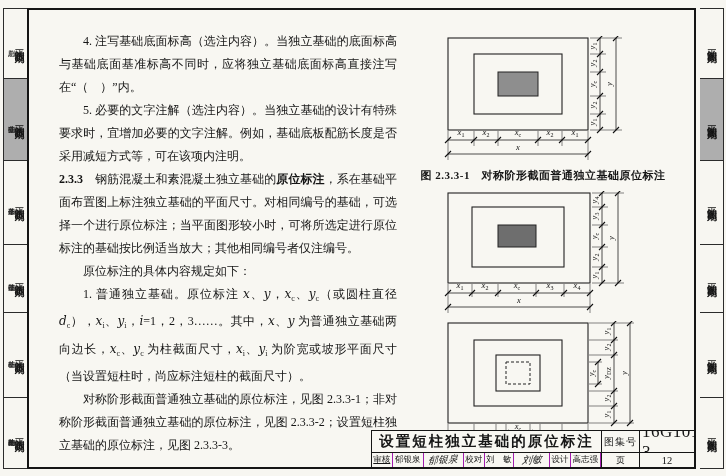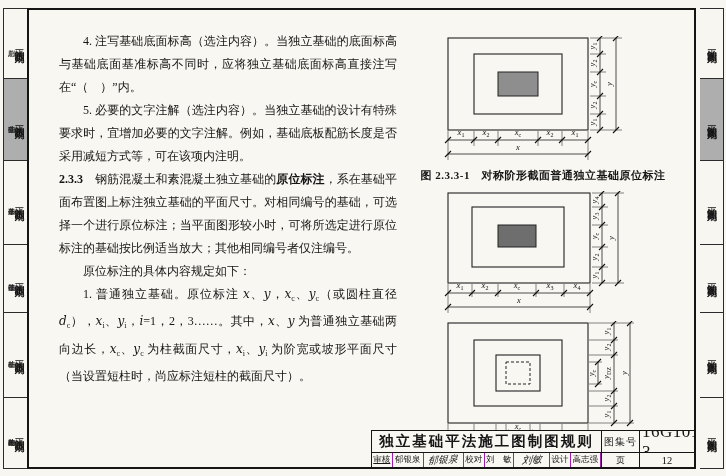--- a/index.html
+++ b/index.html
@@ -95,20 +95,21 @@
   </div>
 
   <div class="frame">
 
     <div class="text-col">
       <p class="indent">4. 注写基础底面标高（选注内容）。当独立基础的底面标高与基础底面基准标高不同时，应将独立基础底面标高直接注写在“（　）”内。</p>
       <p class="indent">5. 必要的文字注解（选注内容）。当独立基础的设计有特殊要求时，宜增加必要的文字注解。例如，基础底板配筋长度是否采用减短方式等，可在该项内注明。</p>
       <p><b>2.3.3</b>　钢筋混凝土和素混凝土独立基础的<b>原位标注</b>，系在基础平面布置图上标注独立基础的平面尺寸。对相同编号的基础，可选择一个进行原位标注；当平面图形较小时，可将所选定进行原位标注的基础按比例适当放大；其他相同编号者仅注编号。</p>
       <p class="indent">原位标注的具体内容规定如下：</p>
       <p class="indent">1. 普通独立基础。原位标注 <i>x</i>、<i>y</i>，<i>x</i><sub>c</sub>、<i>y</i><sub>c</sub>（或圆柱直径 <i>d</i><sub>c</sub>），<i>x</i><sub>i</sub>、<i>y</i><sub>i</sub>，<i>i</i>=1，2，3……。其中，<i>x</i>、<i>y</i> 为普通独立基础两向边长，<i>x</i><sub>c</sub>、<i>y</i><sub>c</sub> 为柱截面尺寸，<i>x</i><sub>i</sub>、<i>y</i><sub>i</sub> 为阶宽或坡形平面尺寸（当设置短柱时，尚应标注短柱的截面尺寸）。</p>
+      <p class="indent">对称阶形截面普通独立基础的原位标注，见图 2.3.3-1；非对称阶形截面普通独立基础的原位标注，见图 2.3.3-2；设置短柱独立基础的原位标注，见图 2.3.3-3。</p>
     </div>
 
     <div class="fig-col">
 
       <div class="figbox mt18" style="width:250px;height:130px;">
         <svg width="250" height="130" viewBox="0 0 250 130">
           <rect class="outline" x="30" y="2" width="140" height="92"></rect>
           <rect class="outline" x="56" y="18" width="88" height="60"></rect>
           <rect class="col" x="80" y="36" width="40" height="24"></rect>
           <path class="ext" d="M30,95V124 M56,95V110 M80,95V110 M120,95V110 M144,95V110 M170,95V124 M172,2H204 M172,18H188 M172,36H188 M172,60H188 M172,78H188 M172,94H204"></path>
@@ -175,21 +176,21 @@
         <span class="dlabel rot" style="left:189px;top:26px"><i>y</i><sub>2</sub></span>
         <span class="dlabel rot" style="left:189px;top:52px"><i>y</i><sub>DZ</sub></span>
         <span class="dlabel rot" style="left:189px;top:77px"><i>y</i><sub>2</sub></span>
         <span class="dlabel rot" style="left:189px;top:93px"><i>y</i><sub>1</sub></span>
         <span class="dlabel rot" style="left:206px;top:52px"><i>y</i></span>
       </div>
 
     </div>
 
     <div class="titleblock">
-      <div class="tb-cell tb-r1 tb-c1 tb-title">独立基础平法施工图制图规则</div>
+      <div class="tb-cell tb-r1 tb-c1 tb-title">设置短柱独立基础的原位标注</div>
       <div class="tb-cell tb-r1 tb-atlas-label">图集号</div>
       <div class="tb-cell tb-r1 tb-atlas-no">16G101-3</div>
       <div class="tb-cell tb-c1 tb-sigrow">
         <div class="sg" style="width:20px">审核</div>
         <div class="sg" style="width:31px">郁银泉</div>
         <div class="sg" style="width:40px">
             <span class="sig">郁银泉</span>
           </div>
         <div class="sg" style="width:20px">校对</div>
         <div class="sg" style="width:29px">刘　敏</div>

